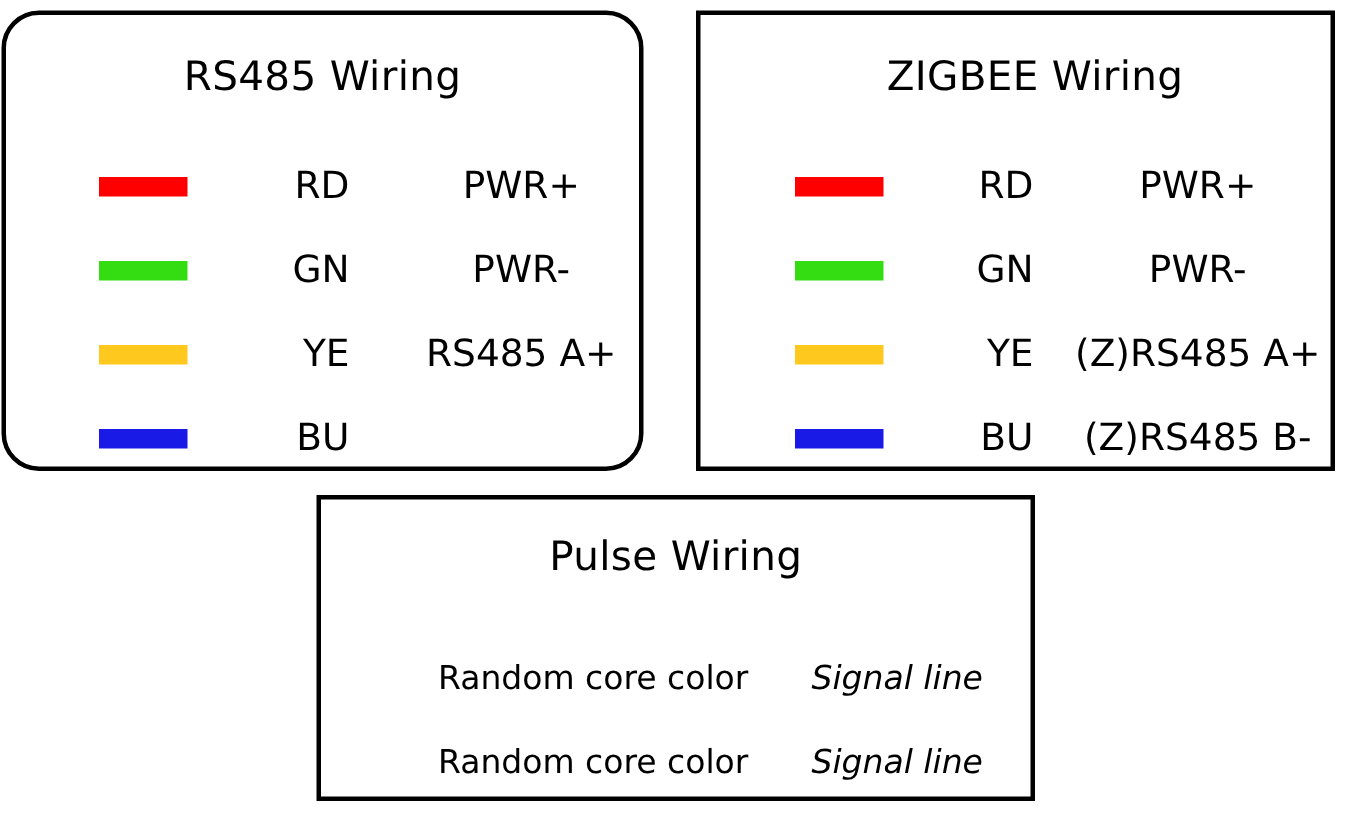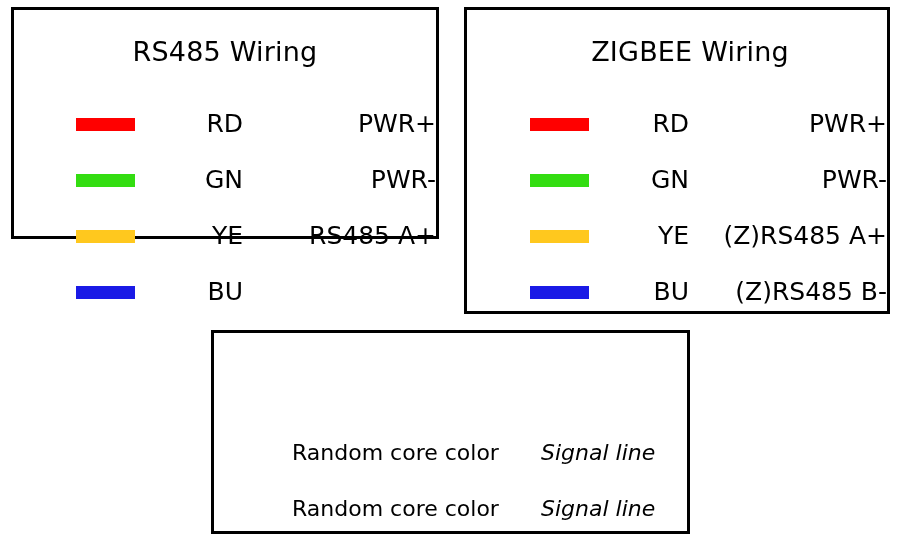--- a/index.html
+++ b/index.html
@@ -18,21 +18,21 @@
   }
 
   .panel {
     position: absolute;
     box-sizing: border-box;
     border: 3px solid #000000;
     background: #ffffff;
   }
 
   
-  #panel-rs485  { left: 11px;  top: 7px;   width: 428px; height: 232px; }
+  #panel-rs485  { left: 1px;  top: 7px;   width: 428px; height: 307px; border-radius: 25px; }
   #panel-zigbee { left: 464px; top: 7px;   width: 426px; height: 307px; }
   #panel-pulse  { left: 211px; top: 330px; width: 479px; height: 204px; }
 
   .panel-title {
     position: absolute;
     left: 0;
     right: 0;
     text-align: center;
     font-size: 27px;
     line-height: 32px;
@@ -70,21 +70,21 @@
   }
   .code-cell {
     flex: 0 0 auto;
     text-align: right;
     font-size: 25px;
     line-height: 28px;
     white-space: nowrap;
   }
   .func-cell {
     flex: 1 1 auto;
-    text-align: right;
+    text-align: center;
     font-size: 25px;
     line-height: 28px;
     white-space: nowrap;
   }
 
   
   #panel-rs485 .swatch-cell { width: 103px; padding-left: 38px; }
   #panel-rs485 .code-cell   { width: 64px; }
   #panel-rs485 .func-cell   { padding-left: 36px; }
 
@@ -198,20 +198,21 @@
         <span class="swatch" style="background:#1a1ae6"></span>
       </div>
       <div class="code-cell">BU</div>
       <div class="func-cell">(Z)RS485 B-</div>
     </div>
 
   </div>
 </div>
 
 <div class="panel" id="panel-pulse">
+  <div class="panel-title">Pulse Wiring</div>
 
   <div class="pulse-rows">
 
     <div class="pulse-row">
       <div class="pulse-core">Random core color</div>
       <div class="pulse-signal">Signal line</div>
     </div>
 
     <div class="pulse-row">
       <div class="pulse-core">Random core color</div>

